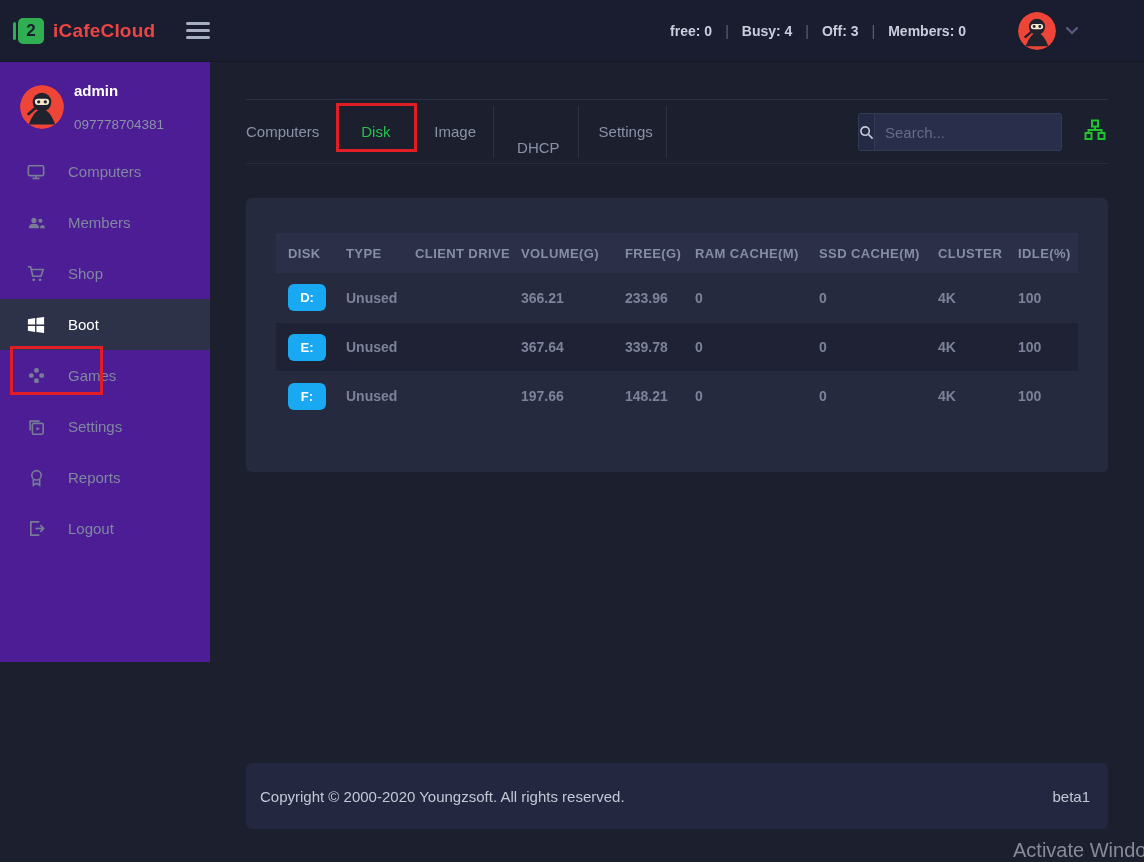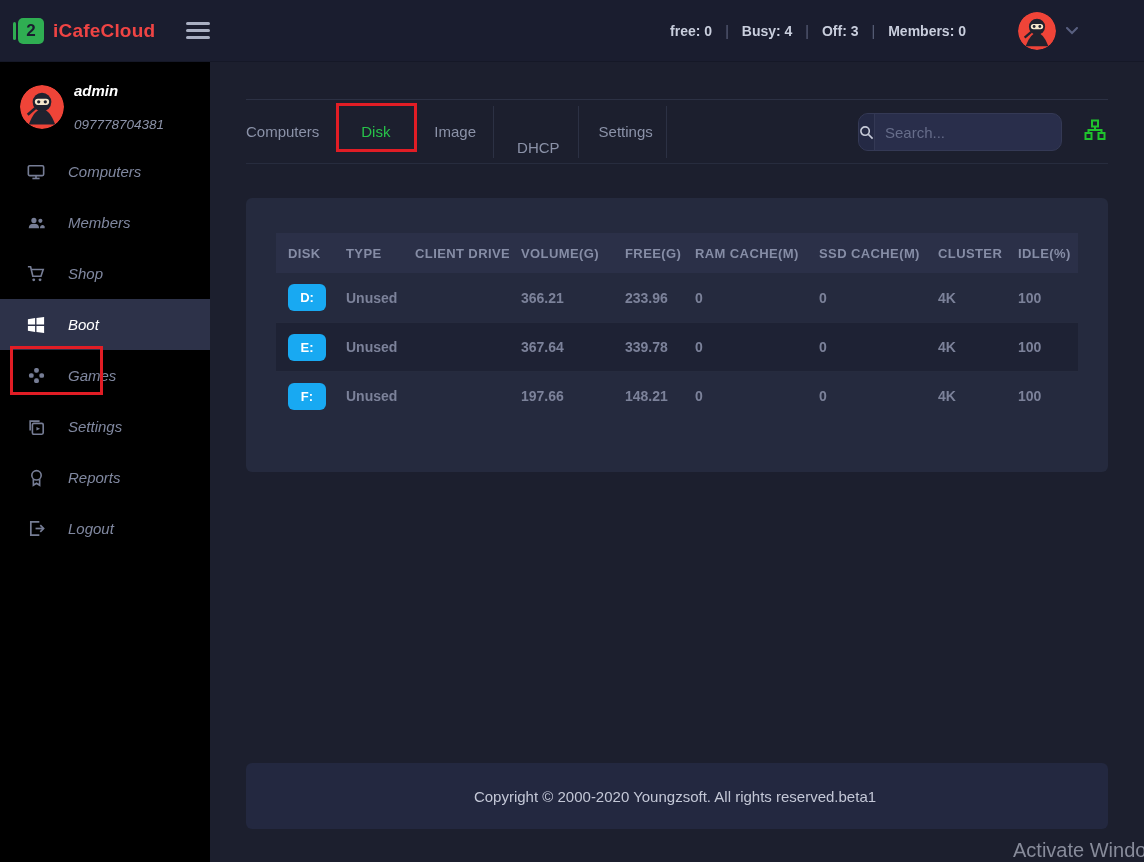--- a/index.html
+++ b/index.html
@@ -34,23 +34,22 @@
   .stats { margin-left:auto; display:flex; align-items:center; gap:13px;
            font-size:14px; font-weight:bold; color:#c9cedd; }
   .stats .sep { color:#5b617b; font-weight:normal; }
 
   .avatar-wrap { display:flex; align-items:center; margin-left:52px; margin-right:66px; }
   .avatar { border-radius:50%; overflow:hidden; display:block; }
   .chev { margin-left:10px; }
 
   
   .sidebar {
-    position:absolute; left:0; top:62px; width:210px; height:800px;
-    background:#000000;
-    font-style:italic;
+    position:absolute; left:0; top:62px; width:210px; height:600px;
+    background:#4c1d95;
   }
   .user { display:flex; align-items:center; padding:20px 0 16px 20px; }
   .user-meta { margin-left:10px; }
   .user-name { color:#ffffff; font-weight:bold; font-size:15px; }
   .user-phone { color:#8b92a8; font-size:13.5px; margin-top:18px; }
 
   .nav { position:absolute; top:84px; left:0; right:0; }
   .nav-item {
     height:51px; display:flex; align-items:center; cursor:pointer;
     color:#8088a0; font-size:15px;
@@ -69,21 +68,21 @@
   .tab { font-size:15px; color:#8b92a8; cursor:pointer; }
   .tab-computers { margin-right:16px; }
   .tab-disk { width:81px; text-align:center; color:#27c24a; }
   .tab-image { margin-left:18px; padding:0 17px 0 0; }
   .tab-dhcp { padding:0 18px 0 23px;margin-top:32px; }
   .tab-settings { padding:0 13px 0 20px; }
   .tabdiv { width:1px; height:52px; background:#2c3144; }
 
   .searchbox {
     position:absolute; right:46px; top:13px; width:204px; height:38px;
-    background:#292e4b; border:1px solid #343955; border-radius:10px;
+    background:#292e4b; border:1px solid #343955; border-radius:3px;
     display:flex; align-items:flex-end; overflow:hidden;
   }
   .search-ico {
     width:40px; height:100%; background:#242944; border-right:1px solid #343955;
     display:flex; align-items:center; justify-content:center; color:#c6cad8; cursor:pointer;
   }
   .searchbox input {
     flex:1; height:100%; background:transparent; border:none; outline:none;
     color:#c6cad8; font-size:15px; padding:0 10px; font-family:"Liberation Sans",sans-serif;
   }
@@ -112,21 +111,21 @@
   .disk-badge {
     display:inline-block; width:38px; height:27px; line-height:27px;
     background:#18a9f2; color:#ffffff; border-radius:6px;
     text-align:center; font-size:13px; font-weight:bold; cursor:pointer;
   }
 
   
   .footerbar {
     position:absolute; left:246px; top:763px; width:862px; height:66px;
     background:#232840; border-radius:6px;
-    display:flex; align-items:center; justify-content:center;
+    display:flex; align-items:center; justify-content:space-between;
     padding:0 18px 0 14px; color:#c3c7d6; font-size:15px;
   }
 
   .watermark {
     position:absolute; left:1013px; top:839px; color:#878b9a;
     font-size:20px; font-weight:300; white-space:nowrap;
   }
 
   
   .annot { position:absolute; border:3px solid #e11d25; pointer-events:none; }

